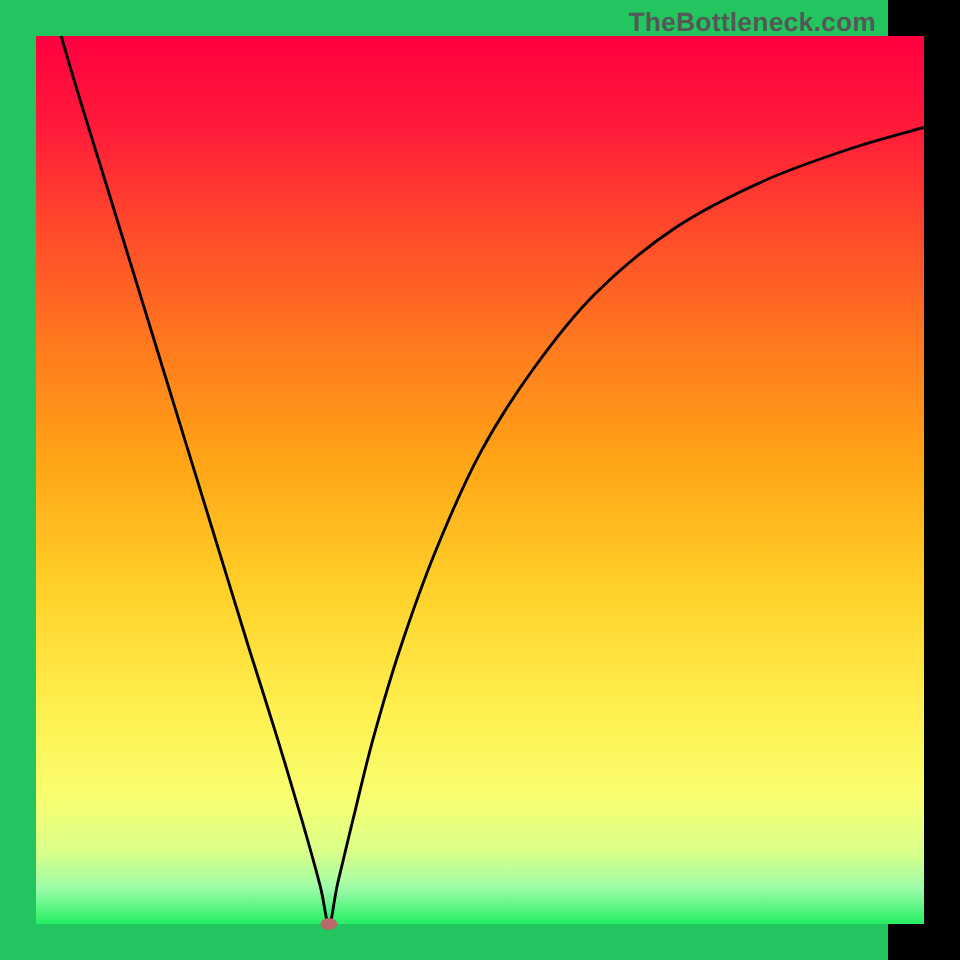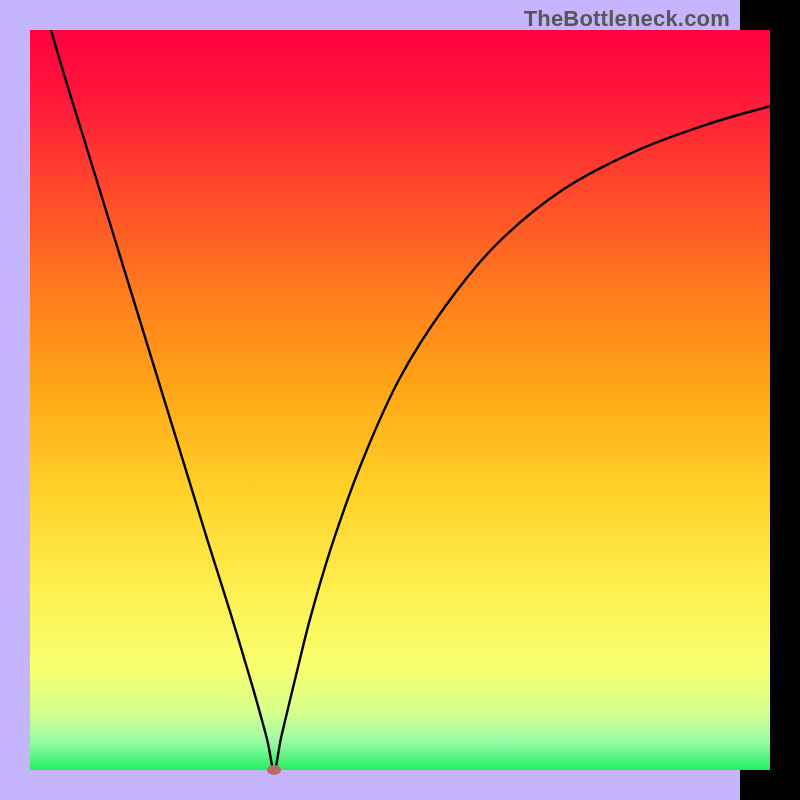--- a/index.html
+++ b/index.html
@@ -1,20 +1,20 @@
 <!DOCTYPE html>
 <html><head>
 <meta charset="utf-8">
 <style>
   * { margin: 0; padding: 0; box-sizing: border-box; }
   html, body { width: 800px; height: 800px; overflow: hidden; background: #000; }
   .frame {
     width: 740px;
     height: 800px;
-    background: #c4b5fd;
+    background: #22c55e;
     position: relative;
   }
   .watermark {
     position: absolute;
     top: 6px;
     right: 10px;
     font-family: Arial, Helvetica, sans-serif;
     font-size: 22px;
     font-weight: 600;
     color: #565656;

